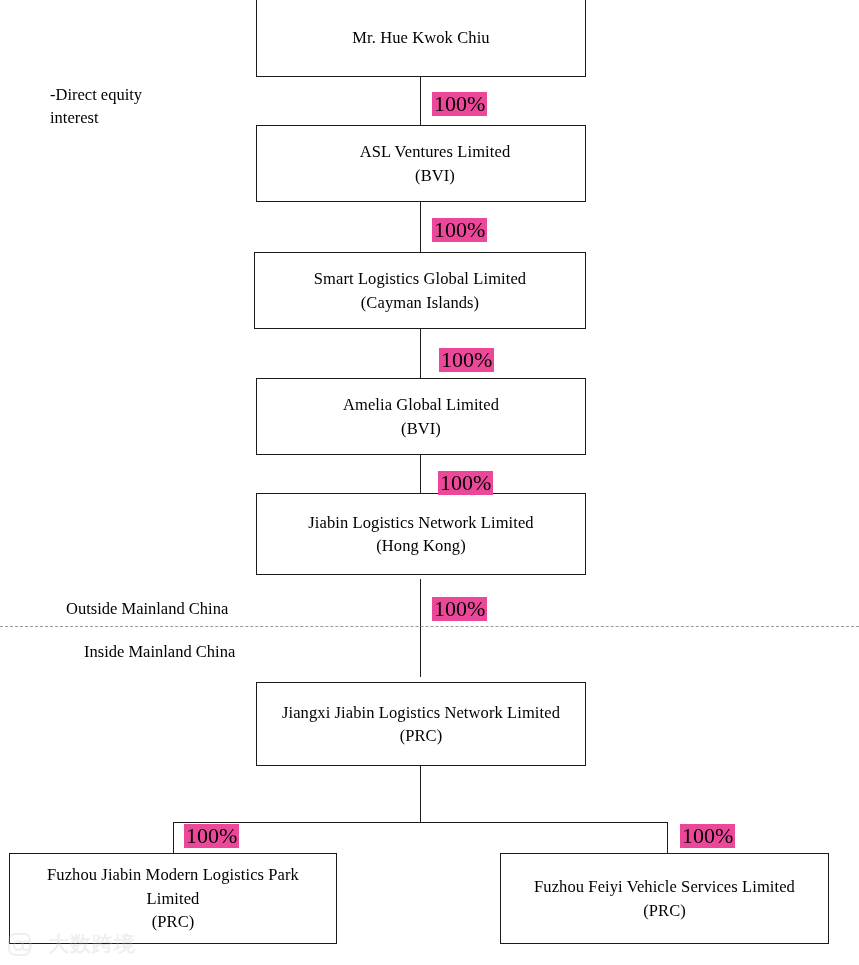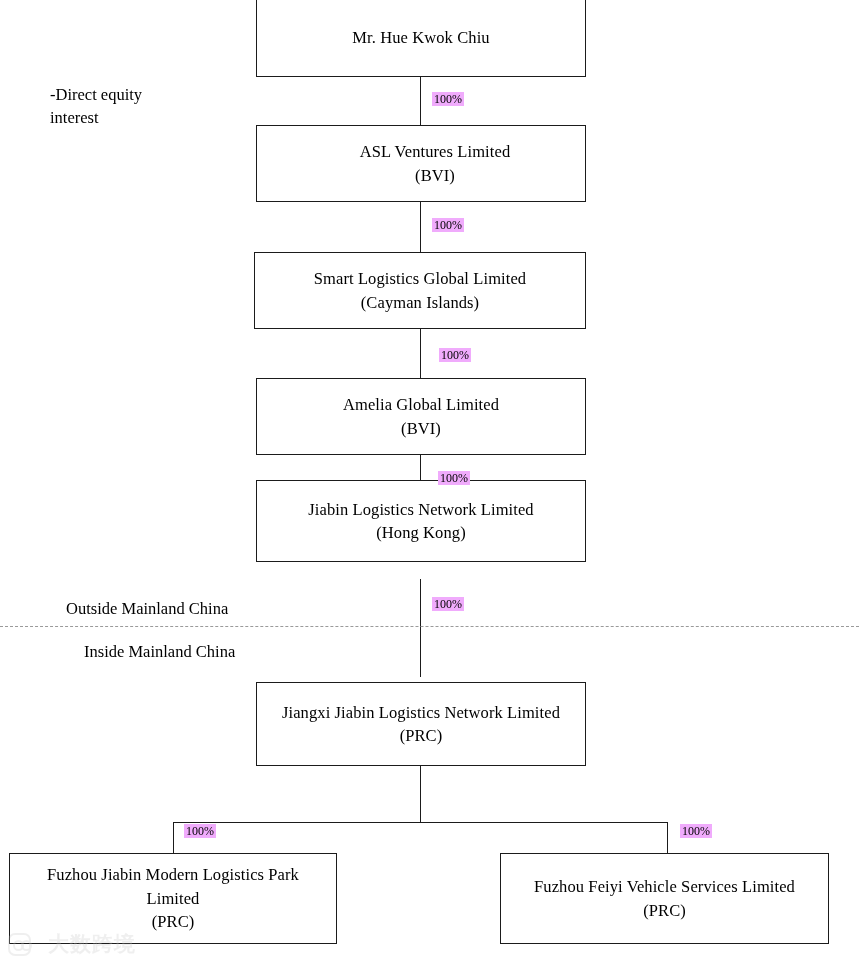--- a/index.html
+++ b/index.html
@@ -53,25 +53,25 @@
   .hline {
     position: absolute;
     height: 0;
     border-top: 1.6px solid #1b1b1b;
     z-index: 1;
   }
 
   
   .pct {
     position: absolute;
-    font-size: 12px;
+    font-size: 22px;
     line-height: 1;
     white-space: nowrap;
     z-index: 4;
-    background: #f0abfc;
+    background: #ec4899;
     padding: 1px 2px;
   }
 
   
   .annot {
     position: absolute;
     font-size: 16.5px;
     line-height: 1.38;
     white-space: pre-line;
     z-index: 4;
@@ -155,21 +155,21 @@
 (BVI)</div>
     </div>
     <div class="node" style="left: 254px; top: 252px; width: 332px; height: 77px;">
       <div class="node-text">Smart Logistics Global Limited
 (Cayman Islands)</div>
     </div>
     <div class="node" style="left: 256px; top: 378px; width: 330px; height: 77px;">
       <div class="node-text">Amelia Global Limited
 (BVI)</div>
     </div>
-    <div class="node" style="left: 256px; top: 480px; width: 330px; height: 82px;">
+    <div class="node" style="left: 256px; top: 493px; width: 330px; height: 82px;">
       <div class="node-text">Jiabin Logistics Network Limited
 (Hong Kong)</div>
     </div>
     <div class="node" style="left: 256px; top: 682px; width: 330px; height: 84px;">
       <div class="node-text">Jiangxi Jiabin Logistics Network Limited
 (PRC)</div>
     </div>
     <div class="node" style="left: 9px; top: 853px; width: 328px; height: 91px;">
       <div class="node-text">Fuzhou Jiabin Modern Logistics Park
 Limited

